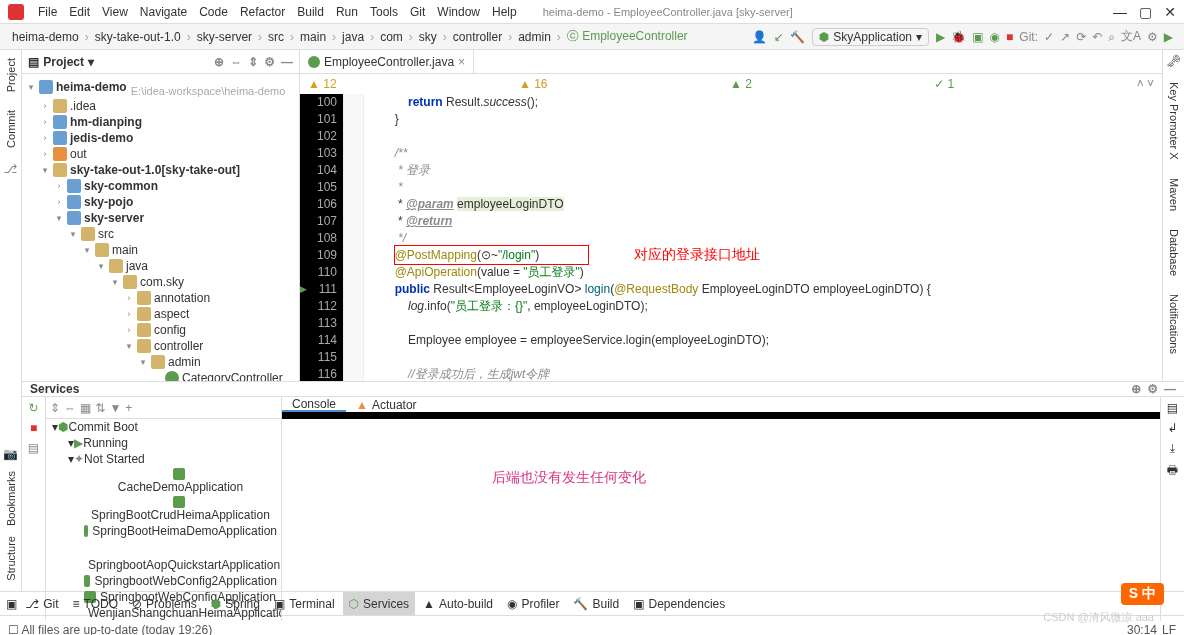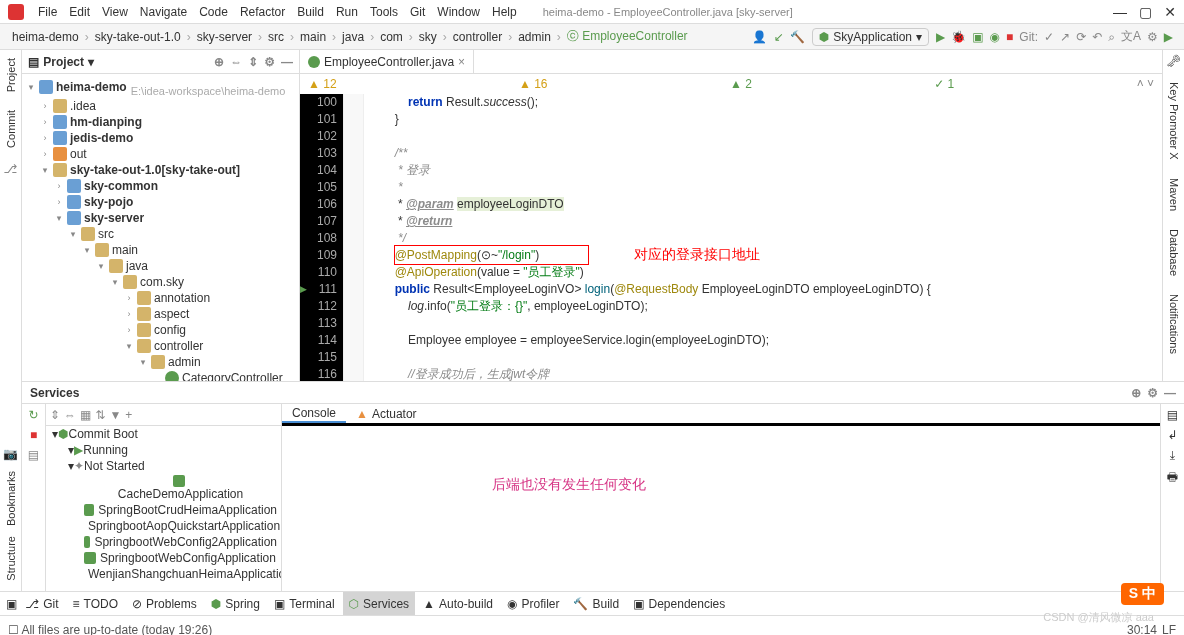--- a/index.html
+++ b/index.html
@@ -69,21 +69,21 @@
 .services-toolbar { width: 24px; border-right: 1px solid #ddd; display: flex; flex-direction: column; align-items: center; padding-top: 4px; gap: 6px; }
 .services-toolbar span { cursor: pointer; color: #888; }
 .services-tree { width: 236px; border-right: 1px solid #ddd; display: flex; flex-direction: column; }
 .services-tree-toolbar { height: 22px; border-bottom: 1px solid #ddd; display: flex; align-items: center; padding: 0 4px; gap: 4px; }
 .services-tree-toolbar span { cursor: pointer; color: #888; }
 .services-tree-body { flex: 1; overflow: auto; }
 .svc-item { display: flex; align-items: center; padding: 1px 4px; cursor: pointer; white-space: nowrap; }
 .svc-item.selected { background: #2675bf; color: white; }
 .svc-item .leaf-icon { width: 12px; height: 12px; background: #5a9b4e; border-radius: 2px; margin-right: 4px; }
 .services-console { flex: 1; position: relative; }
-.console-tabs { height: 22px; border-bottom: 3px solid #000000; display: flex; align-items: center; }
+.console-tabs { height: 22px; border-bottom: 7px solid #000000; display: flex; align-items: center; }
 .console-tab { padding: 0 10px; cursor: pointer; height: 100%; display: flex; align-items: center; gap: 4px; }
 .console-tab.active { border-bottom: 2px solid #4a8fd4; }
 .pink-text { color: #d63384; font-size: 14px; }
 .services-right-toolbar { width: 24px; border-left: 1px solid #ddd; display: flex; flex-direction: column; align-items: center; padding-top: 4px; gap: 6px; }
 .bottom-tabs { height: 24px; border-top: 1px solid #ddd; display: flex; align-items: center; padding: 0 6px; gap: 2px; }
 .bottom-tab { padding: 0 6px; cursor: pointer; display: flex; align-items: center; gap: 4px; height: 100%; }
 .bottom-tab.active { background: #d4d4d4; }
 .status-bar { height: 28px; border-top: 1px solid #ddd; display: flex; align-items: center; padding: 0 8px; font-size: 11px; color: #555; }
 .status-bar .right { margin-left: auto; display: flex; gap: 5px; }
 .left-bottom-gutter { width: 22px; position: absolute; left: 0; bottom: 44px; height: 210px; border-right: 1px solid #ddd; display: flex; flex-direction: column; align-items: center; justify-content: flex-end; padding-bottom: 10px; gap: 10px; }
@@ -389,25 +389,29 @@
         <span>+</span>
       </div>
       <div class="services-tree-body" id="svc-tree">
           <div class="svc-item" style="padding-left: 6px;">▾ <span style="color:#5a9b4e">⬢</span> <span>Commit Boot</span></div>
           <div class="svc-item" style="padding-left: 22px;">▾ <span style="color:#5a9b4e">▶</span> <span>Running</span></div>
           <div class="svc-item" style="padding-left: 22px;">▾ <span style="color:#888">✦</span> <span>Not Started</span></div>
           <div class="svc-item" style="padding-left: 38px; flex-direction: column;">
             <span class="leaf-icon"></span>
             <span>CacheDemoApplication</span>
           </div>
+          <div class="svc-item" style="padding-left: 38px; flex-direction: column;">
+            <span class="leaf-icon"></span>
+            <span>SpringBootCrudHeimaApplication</span>
+          </div>
           <div class="svc-item" style="padding-left: 38px;">
             <span class="leaf-icon"></span>
-            <span>SpringBootCrudHeimaApplication</span>
-          </div>
-          <div class="svc-item" style="padding-left: 38px;">
+            <span>SpringBootHeimaDemoApplication</span>
+          </div>
+          <div class="svc-item" style="padding-left: 38px; margin-top: 18px;">
             <span class="leaf-icon"></span>
             <span>SpringbootAopQuickstartApplication</span>
           </div>
           <div class="svc-item" style="padding-left: 38px;">
             <span class="leaf-icon"></span>
             <span>SpringbootWebConfig2Application</span>
           </div>
           <div class="svc-item" style="padding-left: 38px;">
             <span class="leaf-icon"></span>
             <span>SpringbootWebConfigApplication</span>

